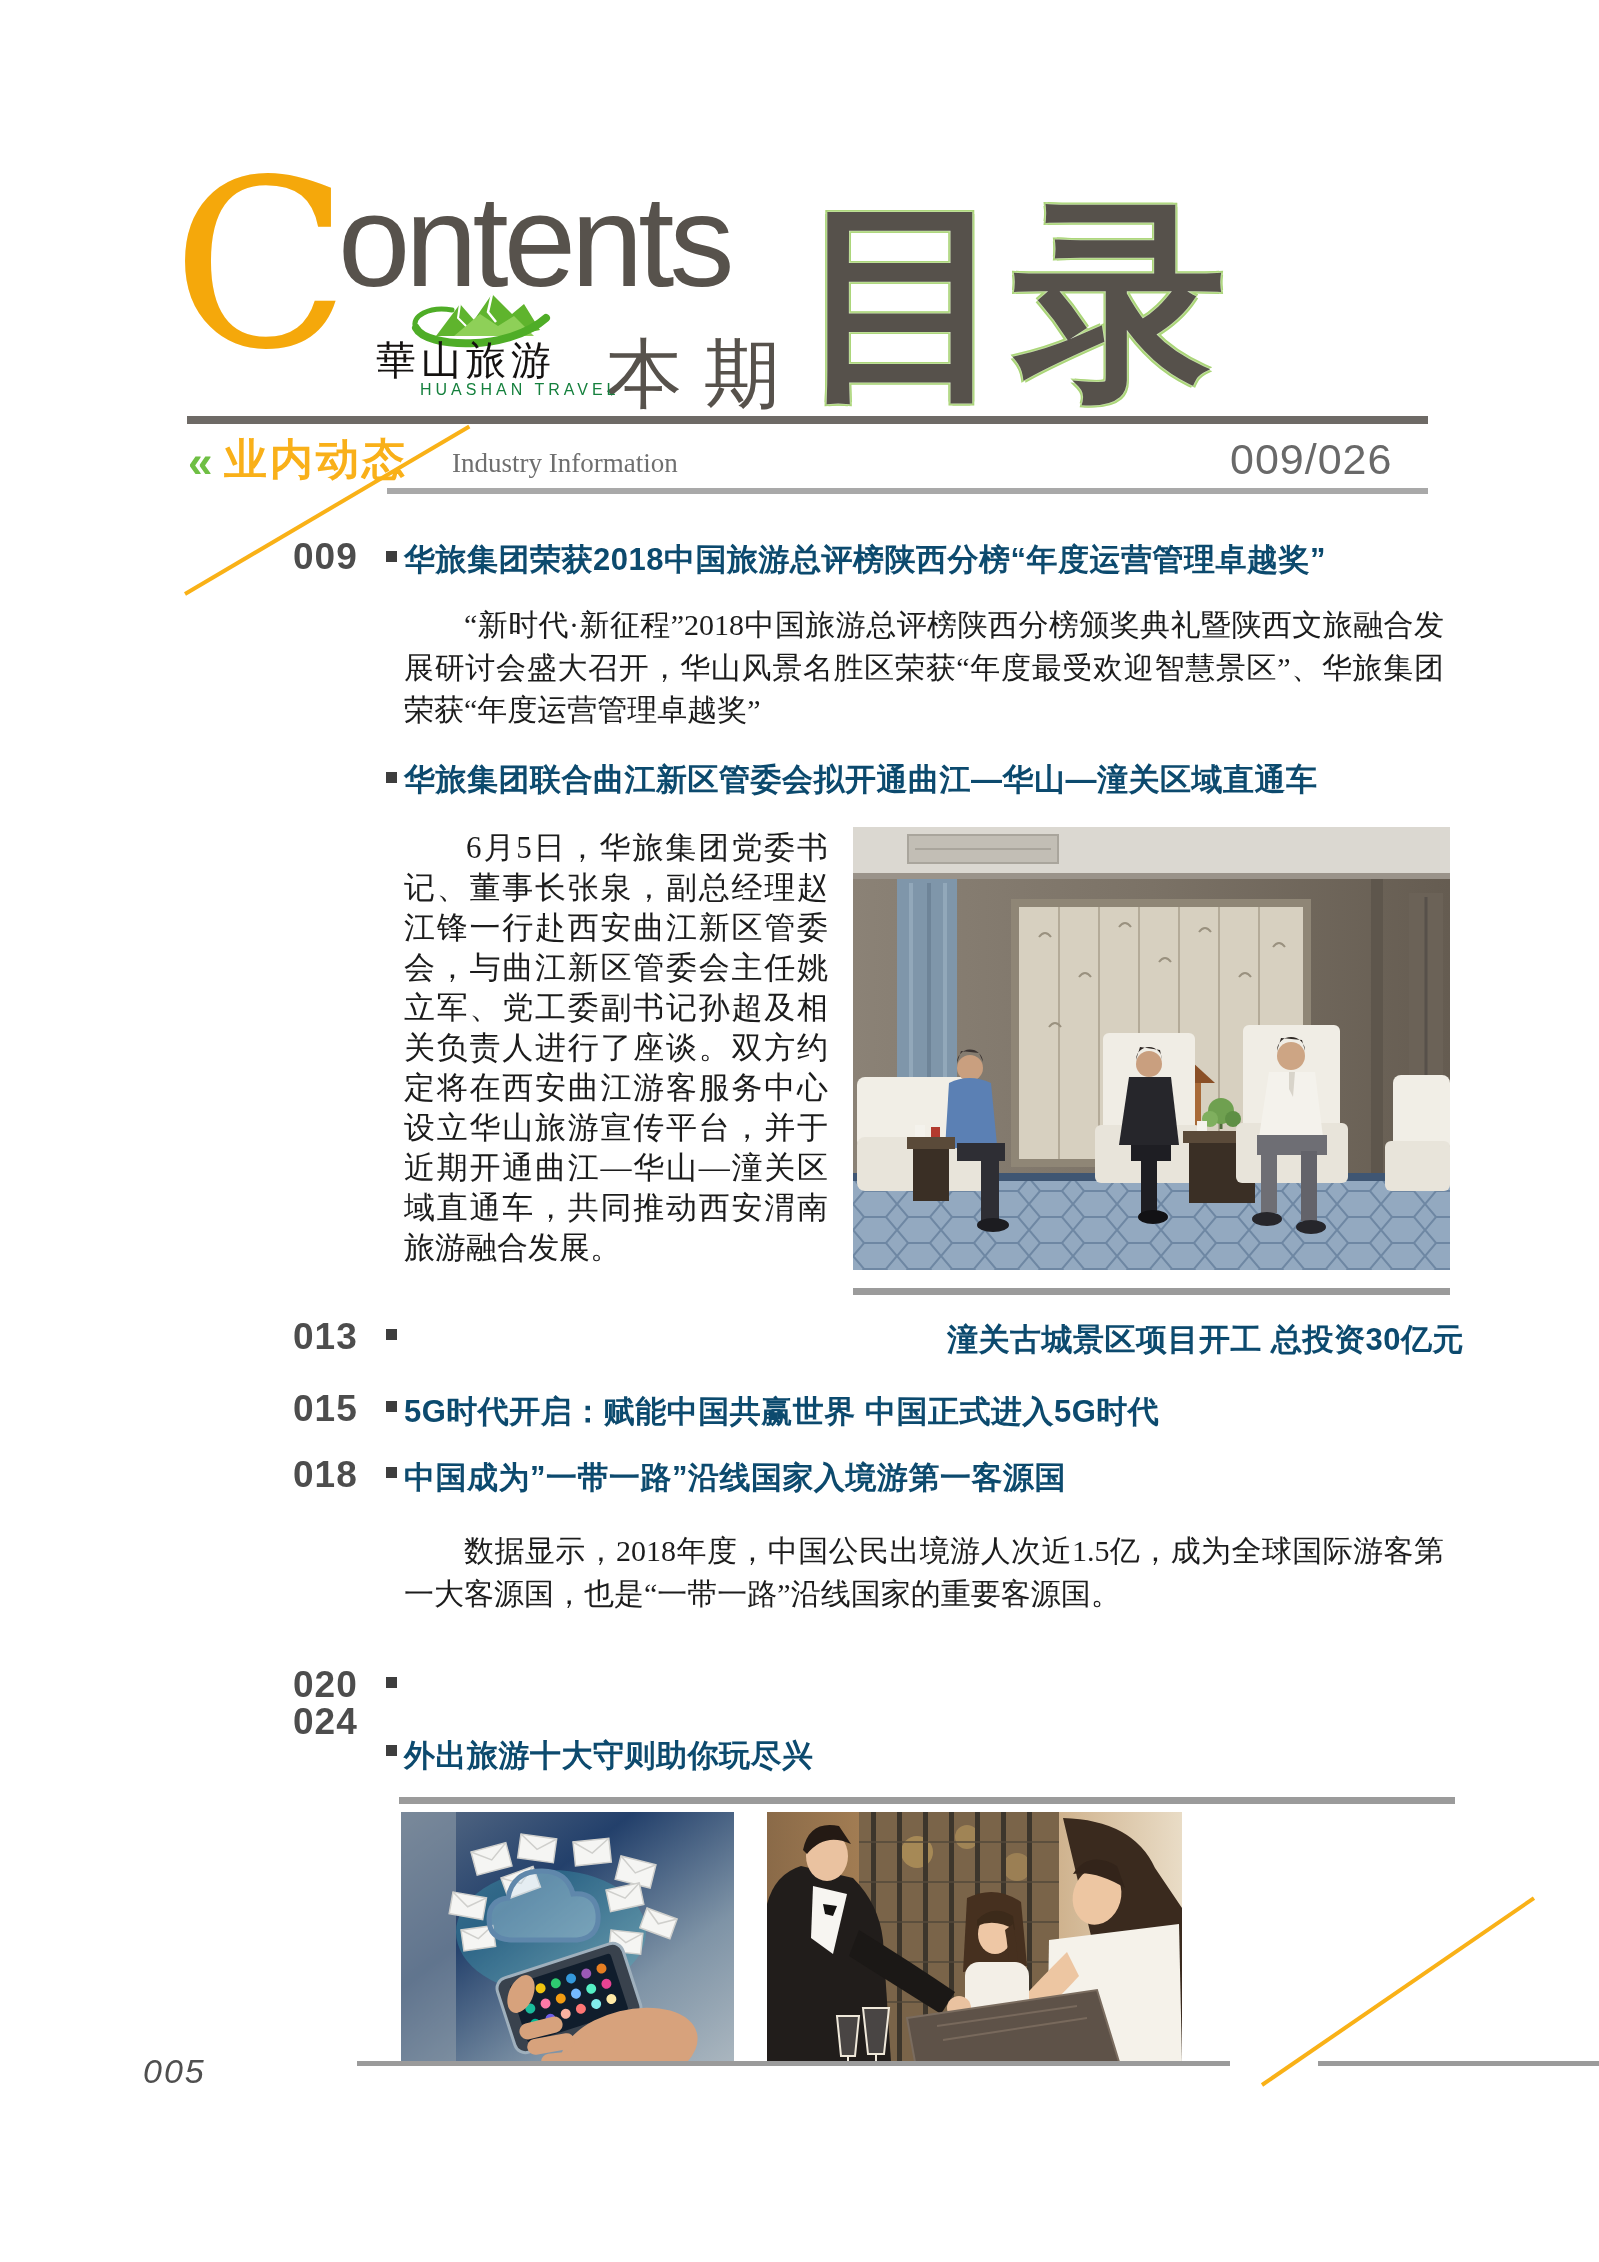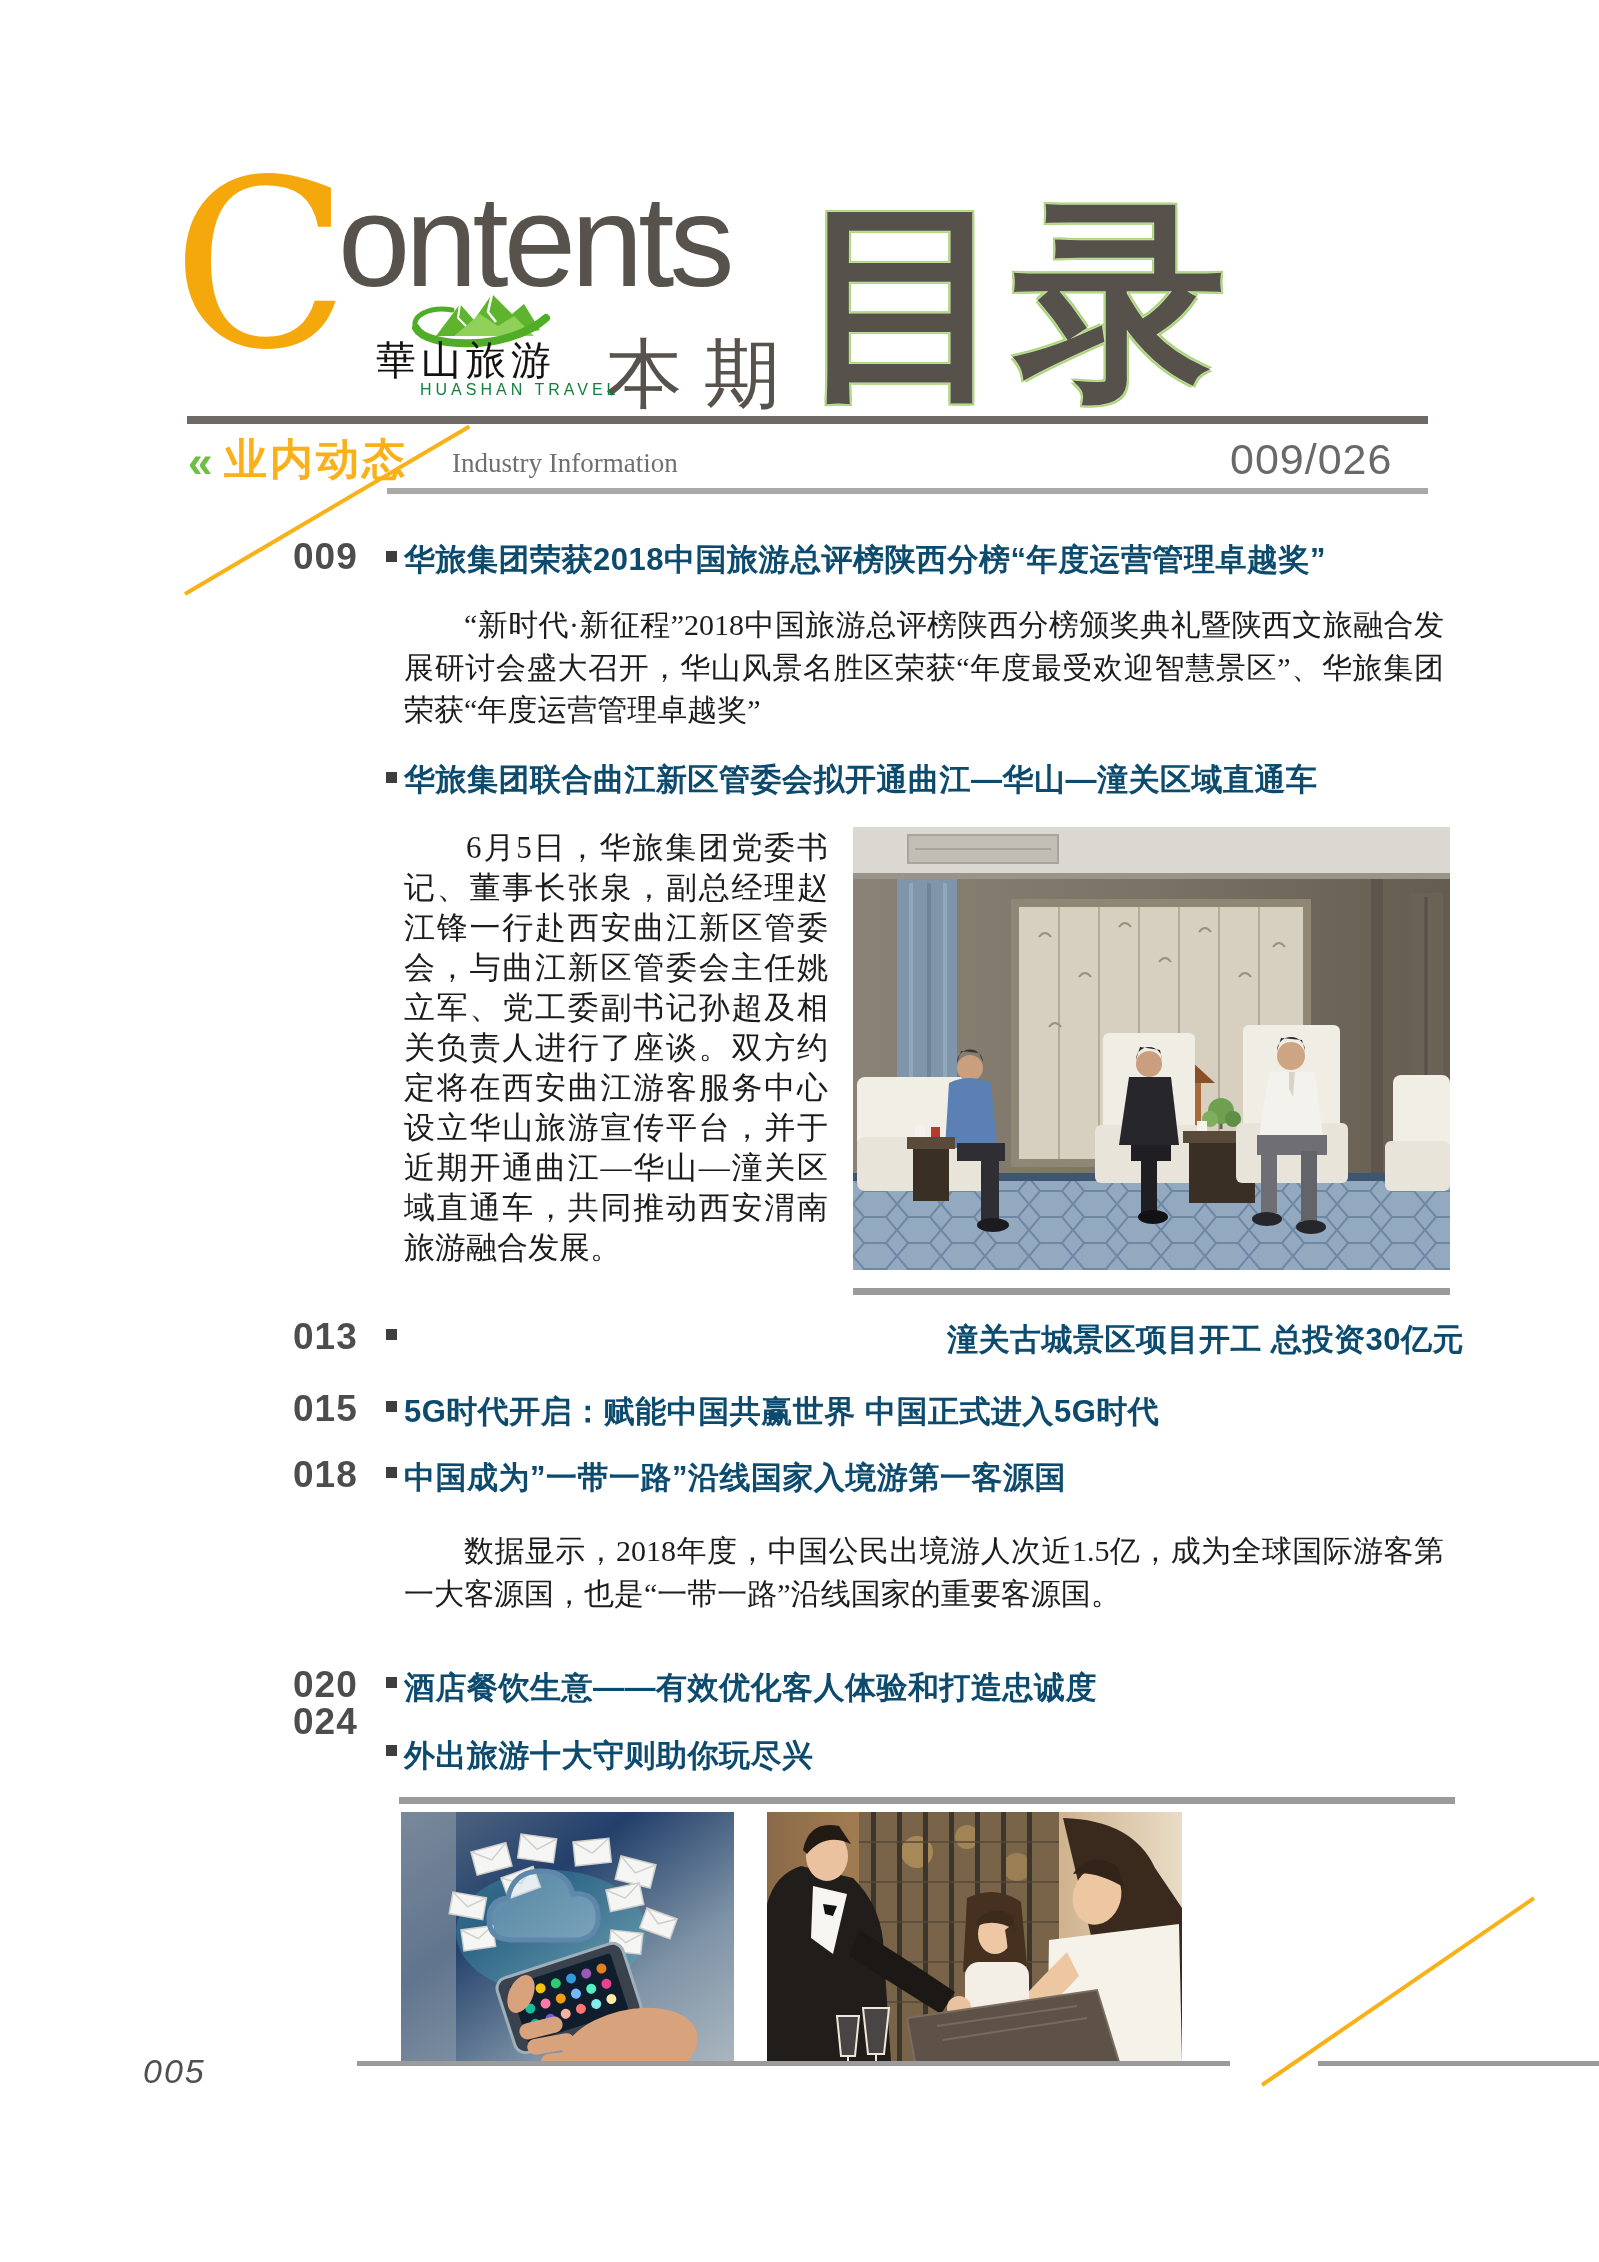--- a/index.html
+++ b/index.html
@@ -217,21 +217,20 @@
   <div class="abs bullet" style="left:386px;top:1401px;"></div>
   <div class="abs etitle" style="left:404px;top:1394px;width:1060px;">5G时代开启：赋能中国共赢世界  中国正式进入5G时代</div>
 
   <div class="abs num" style="left:293px;top:1456px;">018</div>
   <div class="abs bullet" style="left:386px;top:1467px;"></div>
   <div class="abs etitle" style="left:404px;top:1460px;width:1060px;">中国成为”一带一路”沿线国家入境游第一客源国</div>
   <div class="abs body-serif indent" style="left:404px;top:1530px;width:1040px;">数据显示，2018年度，中国公民出境游人次近1.5亿，成为全球国际游客第一大客源国，也是“一带一路”沿线国家的重要客源国。</div>
 
   <div class="abs num" style="left:293px;top:1666px;">020</div>
   <div class="abs bullet" style="left:386px;top:1677px;"></div>
-  <div class="abs etitle" style="left:404px;top:1670px;width:1060px;">酒店餐饮生意——有效优化客人体验和打造忠诚度</div>
 
   <div class="abs num" style="left:293px;top:1683px;margin-top:20px;">024</div>
   <div class="abs bullet" style="left:386px;top:1745px;"></div>
   <div class="abs etitle" style="left:404px;top:1738px;width:1060px;">外出旅游十大守则助你玩尽兴</div>
 
   <div class="abs bar-mid" style="left:399px;top:1797px;width:1056px;height:7px;"></div>
 
   <div class="abs photo" style="left:401px;top:1812px;width:333px;height:250px;">
     <svg viewBox="0 0 333 250" preserveAspectRatio="none">
       <defs>

